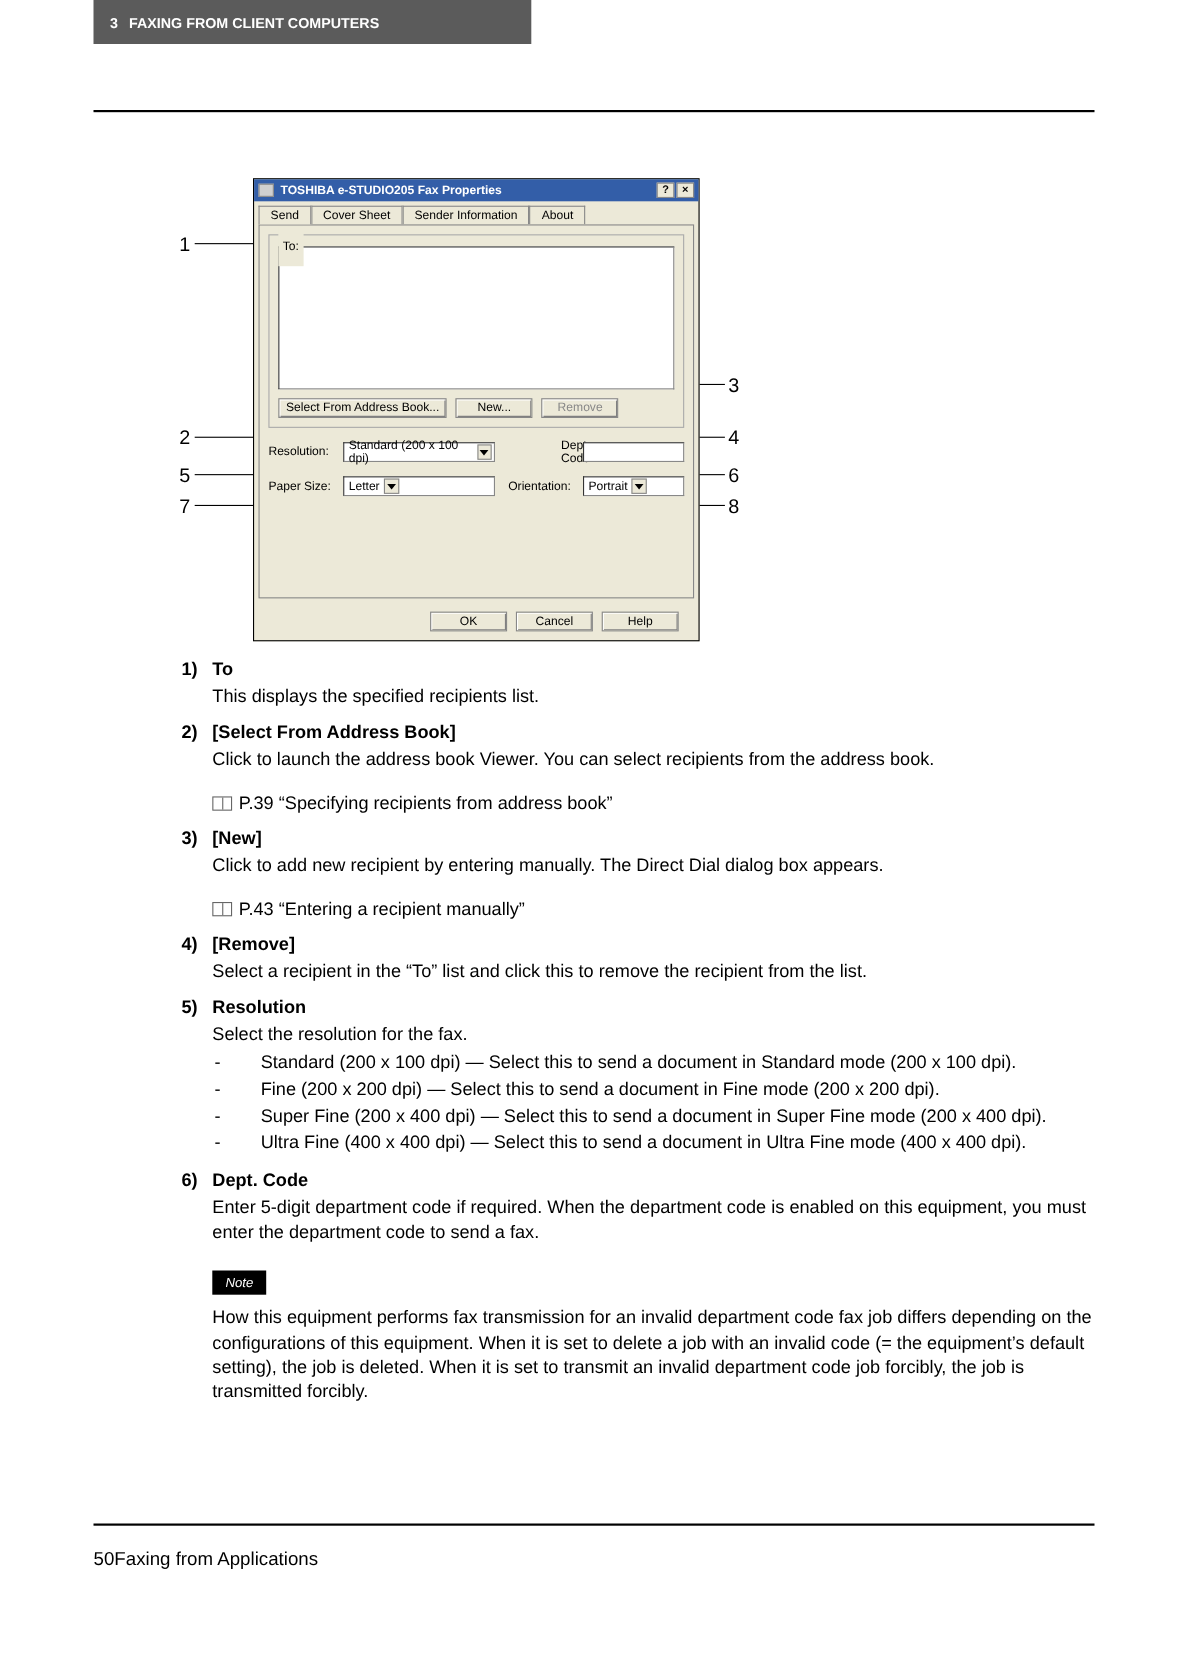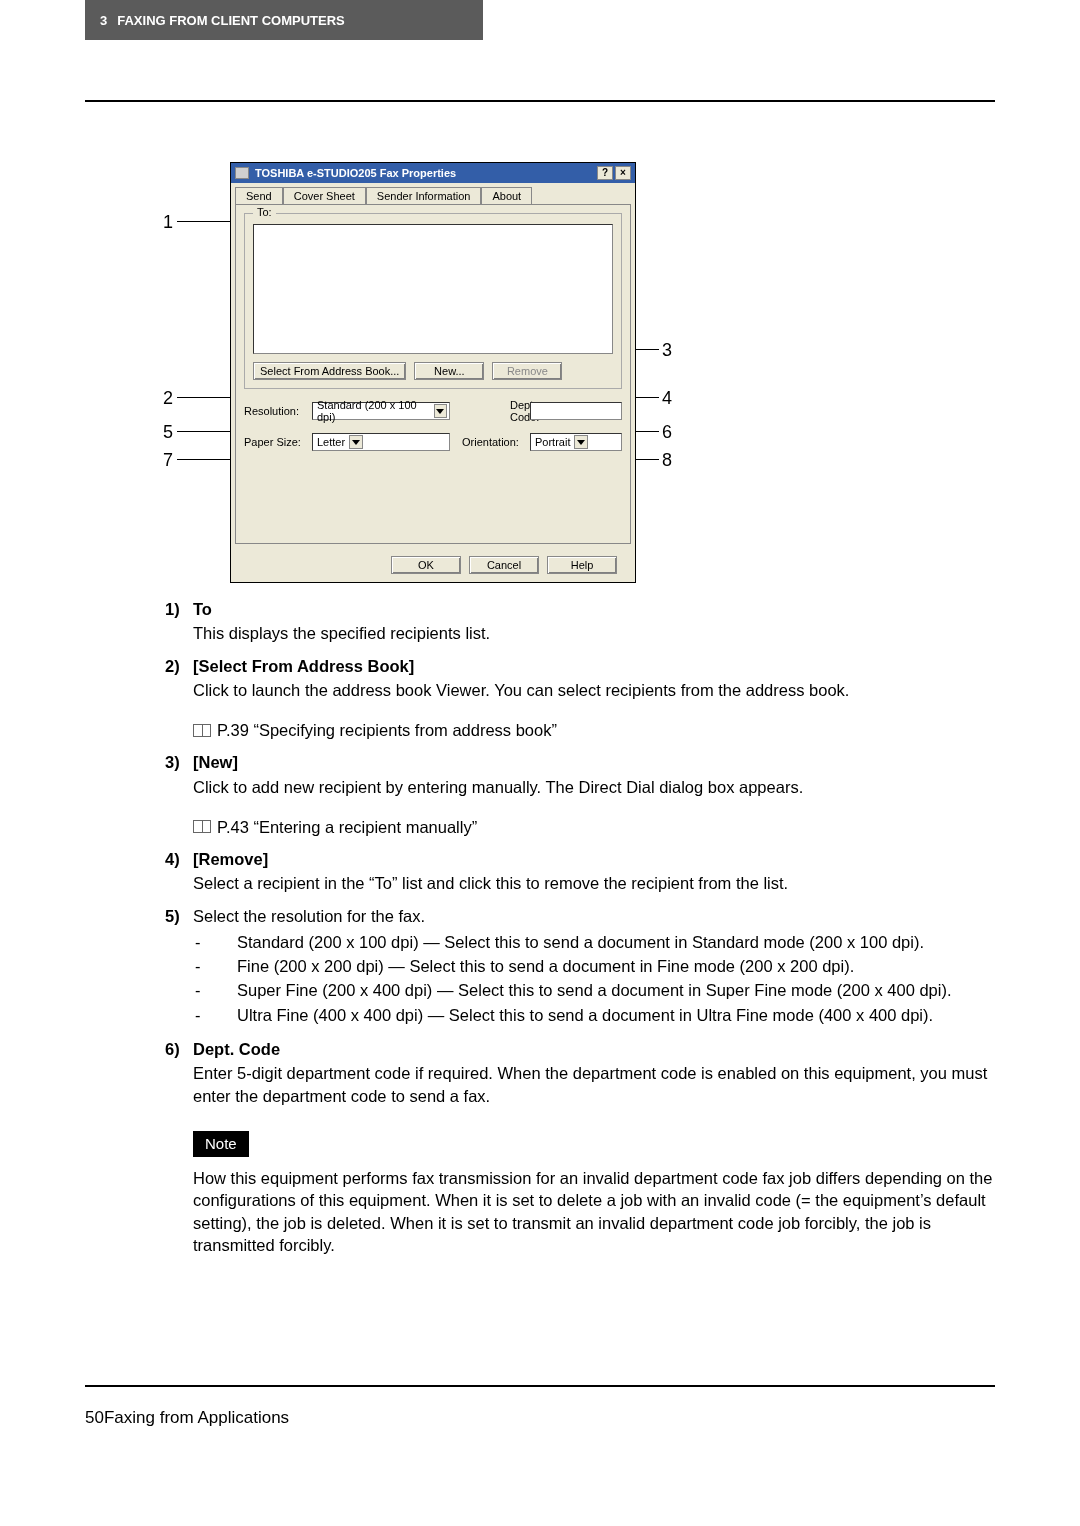--- a/index.html
+++ b/index.html
@@ -117,21 +117,21 @@
     border: 1px solid #aaa;
     position: relative;
     padding: 10px 8px 8px 8px;
     margin-bottom: 8px;
   }
   .group-label {
     position: absolute;
     top: -8px;
     left: 8px;
     background: #ece9d8;
-    padding: 0 4px;
+    padding: 12px 4px;
     font-size: 11px;
     text-align: center;
   }
   .to-list {
     width: 100%;
     height: 130px;
     background: #fff;
     border: 1px inset #888;
     margin-bottom: 8px;
   }
@@ -239,22 +239,23 @@
   .sublist .dash { width: 10px; }
   .sublist .sb { flex: 1; }
   .bold { font-weight: normal; margin-left: 24px; }
   .note {
     display: inline-block;
     background: #000;
     color: #fff;
     padding: 3px 12px;
     margin-top: 14px;
     margin-bottom: 10px;
-    font-size: 15px;
+    font-size: 12px;
     margin-left: 28px;
+    font-style: italic;
   }
   .note-text {
     font-size: 16.5px;
     line-height: 1.35;
     margin-left: 28px;
   }
   .footer {
     position: absolute;
     left: 85px;
     right: 85px;
@@ -389,20 +390,21 @@
       <div class="li-num">4)</div>
       <div class="li-body">
         <div class="li-title">[Remove]</div>
         <div class="li-text">Select a recipient in the “To” list and click this to remove the recipient from the list.</div>
       </div>
     </div>
 
     <div class="li" style="margin-left:80px;">
       <div class="li-num">5)</div>
       <div class="li-body">
+        <div class="li-title">Resolution</div>
         <div class="li-text">Select the resolution for the fax.</div>
         <ul class="sublist">
           <li>
               <span class="dash">-</span>
               <span class="sb"><span class="bold">Standard (200 x 100 dpi) — </span><span>Select this to send a document in Standard mode (200 x 100 dpi).</span></span>
             </li>
           <li>
               <span class="dash">-</span>
               <span class="sb"><span class="bold">Fine (200 x 200 dpi) — </span><span>Select this to send a document in Fine mode (200 x 200 dpi).</span></span>
             </li>

